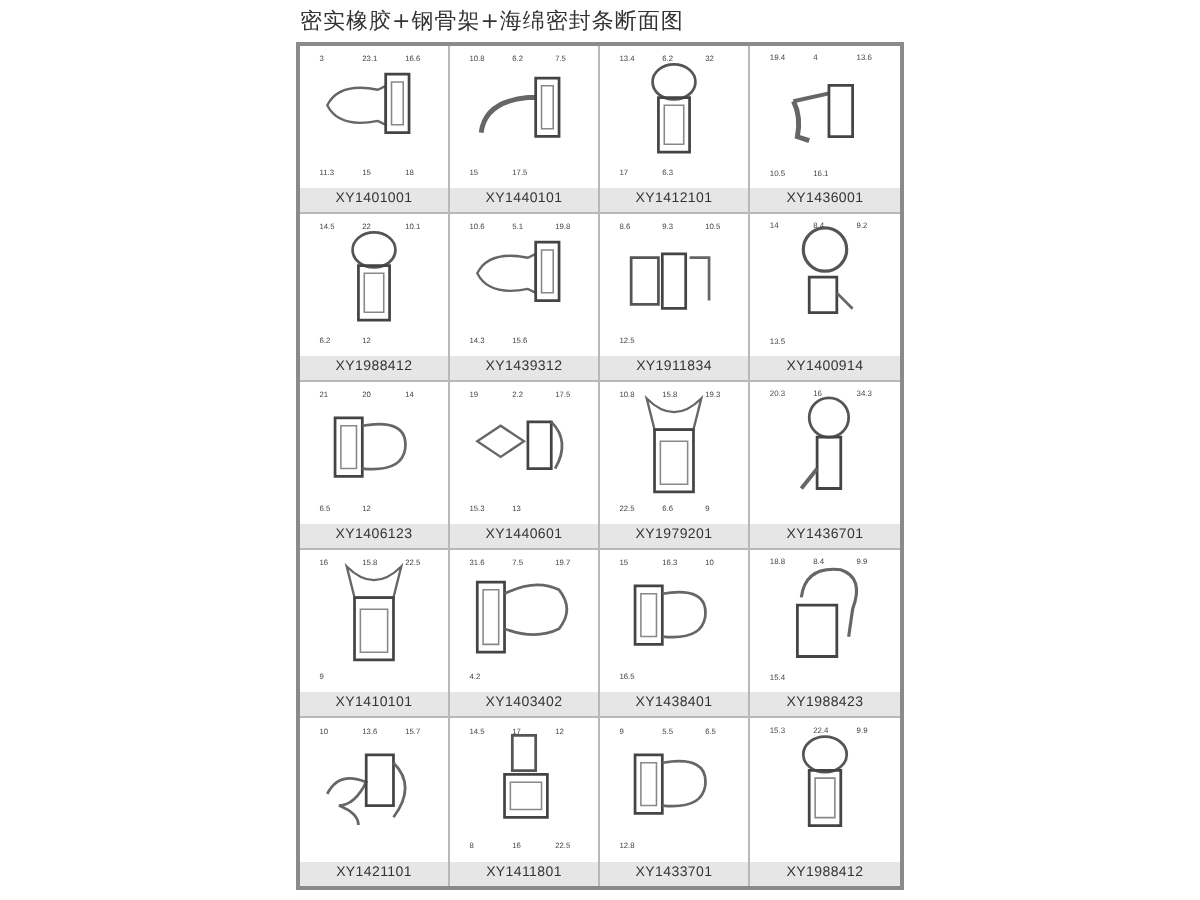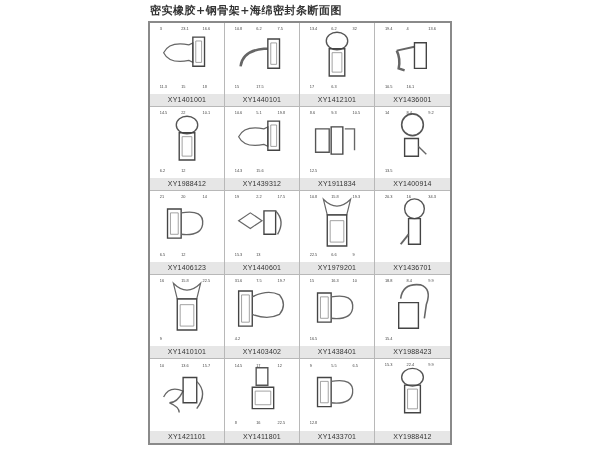--- a/index.html
+++ b/index.html
@@ -1,19 +1,19 @@
 <!DOCTYPE html>
 <html><head>
   <meta charset="utf-8">
   <style>
     html, body { margin: 0; padding: 0; background: #ffffff; }
     body { width: 600px; height: 450px; position: relative; overflow: hidden; font-family: "DejaVu Sans", sans-serif; }
     .title {
       position: absolute; left: 150px; top: 3px; height: 16px;
-      font-family: "DejaVu Serif", serif; font-size: 11px; font-weight: bold;
+      font-family: "DejaVu Serif", serif; font-size: 11px; font-weight: normal;
       color: #333; letter-spacing: 0.5px; white-space: nowrap;
     }
     .grid {
       position: absolute; left: 148px; top: 21px; width: 304px; height: 424px;
       border: 2px solid #8a8a8a; box-sizing: border-box;
       display: grid; grid-template-columns: repeat(4, 1fr); grid-template-rows: repeat(5, 1fr);
       background: #ffffff;
     }
     .cell {
       position: relative; border-right: 1px solid #b8b8b8; border-bottom: 1px solid #b8b8b8;

